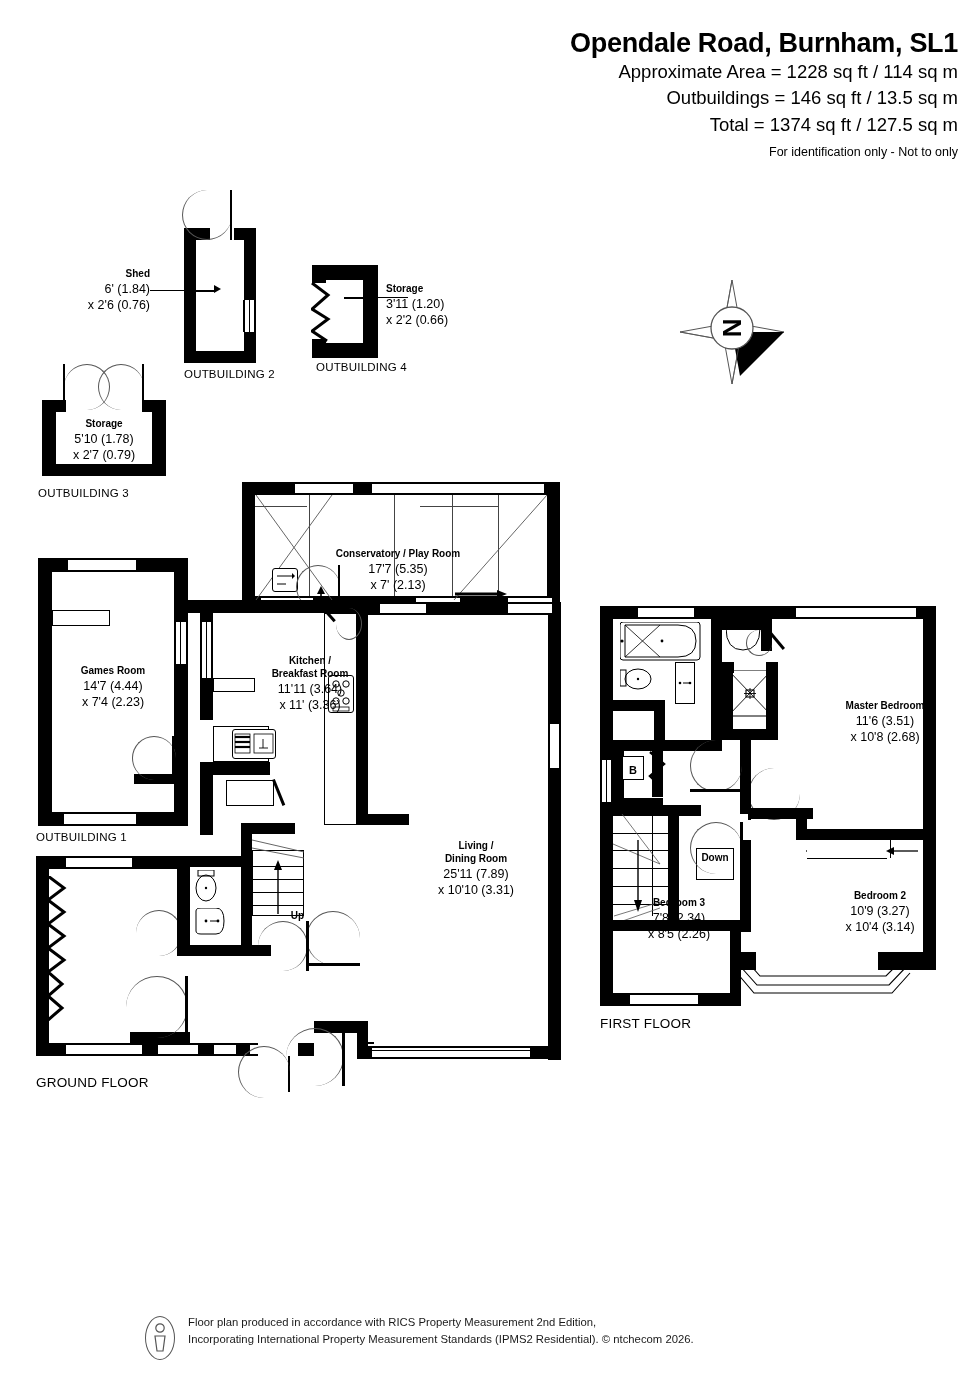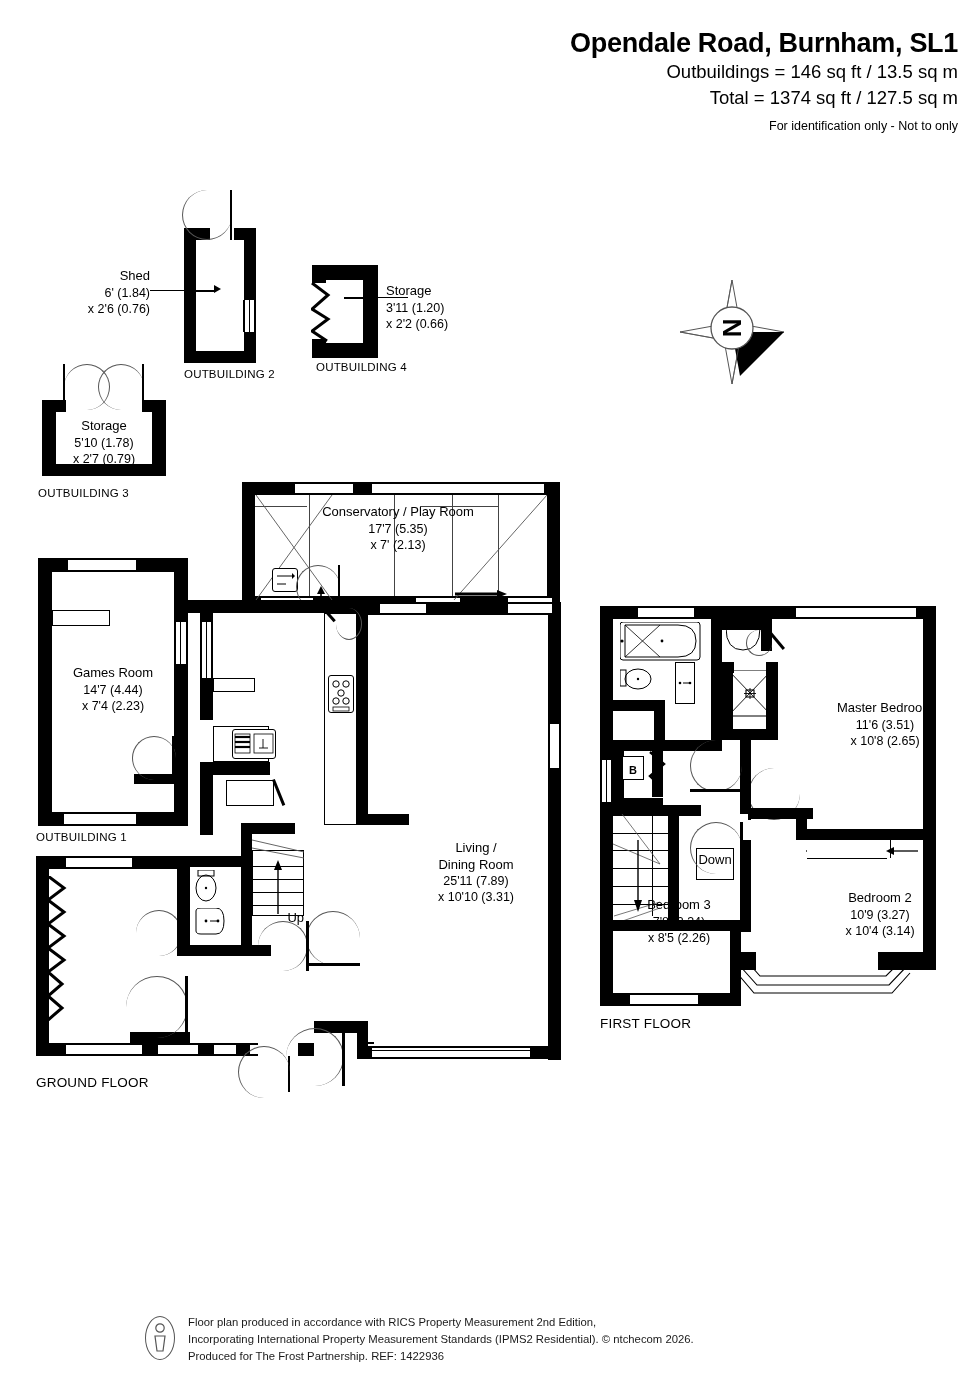--- a/index.html
+++ b/index.html
@@ -97,22 +97,22 @@
   .leaf { position: absolute; background: #000000; }
 
   
   .lbl {
     position: absolute;
     text-align: center;
     line-height: 1.28;
     white-space: nowrap;
   }
   .lbl .nm {
-    font-size: 13px;
-    font-weight: normal;
+    font-size: 10px;
+    font-weight: bold;
     display: block;
   }
   .lbl .dim {
     font-size: 12.5px;
     display: block;
   }
   .lbl.left { text-align: right; }
 
   
   .cap {
@@ -163,20 +163,21 @@
     letter-spacing: -1px;
   }
   #frost-sub { font-size: 9.3px; line-height: 1.2; margin-top: 1px; white-space: nowrap; }
   #frost-sub b { font-weight: bold; }
 </style>
 </head>
 <body>
 
 <div id="header">
   <div id="title">Opendale Road, Burnham, SL1</div>
+  <div class="area-line">Approximate Area = 1228 sq ft / 114 sq m</div>
   <div class="area-line">Outbuildings = 146 sq ft / 13.5 sq m</div>
   <div class="area-line">Total = 1374 sq ft / 127.5 sq m</div>
   <div id="disclaimer-head">For identification only - Not to only</div>
 </div>
 
 <div id="compass">
   <svg width="112" height="112" viewBox="0 0 112 112">
 
     <polygon points="56,4 64,48 108,56 64,64 56,108 48,64 4,56 48,48" fill="#ffffff" stroke="#555555" stroke-width="1"></polygon>
 
@@ -324,21 +325,21 @@
     <polygon points="42,2 52,6 42,10" fill="#000"></polygon>
   </svg>
 
   <div class="arc arc-tl" style="left:296px; top:565px; width:44px; height:44px;"></div>
   <div class="leaf" style="left:338px; top:565px; width:2px; height:44px;"></div>
   <svg style="position:absolute;left:316px;top:586px;width:10px;height:26px;">
     <line x1="5" y1="26" x2="5" y2="6" stroke="#000" stroke-width="1.6"></line>
     <polygon points="1,8 9,8 5,0" fill="#000"></polygon>
   </svg>
 
-  <div class="lbl" style="left:318px; top:504px; width:160px;">
+  <div class="lbl" style="left:318px; top:548px; width:160px;">
     <span class="nm">Conservatory / Play Room</span>
     <span class="dim">17'7 (5.35)</span>
     <span class="dim">x 7' (2.13)</span>
   </div>
 
   <div class="w" style="left:200px; top:600px; width:176px; height:13px;"></div>
   <div class="w" style="left:200px; top:600px; width:13px; height:120px;"></div>
   <div class="w" style="left:200px; top:775px; width:13px; height:60px;"></div>
   <div class="w" style="left:200px; top:762px; width:70px; height:13px;"></div>
   <div class="w" style="left:344px; top:600px; width:13px; height:60px;"></div>
@@ -370,20 +371,26 @@
     <line x1="3" y1="13" x2="18" y2="13" stroke="#000" stroke-width="2.2"></line>
     <line x1="3" y1="18" x2="18" y2="18" stroke="#000" stroke-width="2.2"></line>
     <rect x="22" y="5" width="19" height="19" fill="none" stroke="#000" stroke-width="0.8"></rect>
     <line x1="31" y1="10" x2="31" y2="19" stroke="#000" stroke-width="0.9"></line>
     <line x1="27" y1="19" x2="36" y2="19" stroke="#000" stroke-width="0.9"></line>
   </svg>
 
   <div class="arc arc-br" style="left:336px; top:608px; width:26px; height:32px;"></div>
   <div class="leaf" style="left:326px; top:610px; width:13px; height:3px; transform:rotate(48deg); transform-origin:left center;"></div>
 
+  <div class="lbl" style="left:228px; top:655px; width:164px;">
+    <span class="nm">Kitchen /</span>
+    <span class="nm">Breakfast Room</span>
+    <span class="dim">11'11 (3.64)</span>
+    <span class="dim">x 11' (3.36)</span>
+  </div>
 
   <div class="w" style="left:548px; top:602px; width:13px; height:458px;"></div>
   <div class="w" style="left:368px; top:602px; width:192px; height:13px;"></div>
   <div class="w" style="left:368px; top:1046px; width:192px; height:13px;"></div>
 
   <div class="win" style="left:380px; top:602px; width:46px; height:13px;"></div>
   <div class="win" style="left:508px; top:602px; width:44px; height:13px;"></div>
 
   <div class="winv" style="left:548px; top:724px; width:13px; height:44px;"></div>
 
@@ -605,21 +612,21 @@
     <polygon points="88,3 80,7 88,11" fill="#000"></polygon>
     <line x1="88" y1="7" x2="112" y2="7" stroke="#000" stroke-width="1.3"></line>
   </svg>
   <div class="ol" style="left:207px; top:240px; width:78px; height:18px; border:none;"></div>
   <div class="ln" style="left:207px; top:258px; width:80px; height:1px;"></div>
   <div class="ln" style="left:290px; top:240px; width:1px; height:18px;"></div>
 
   <div class="lbl" style="left:218px; top:100px; width:134px;">
     <span class="nm">Master Bedroom</span>
     <span class="dim">11'6 (3.51)</span>
-    <span class="dim">x 10'8 (2.65)</span>
+    <span class="dim">x 10'8 (2.68)</span>
   </div>
 
   <div class="w" style="left:140px; top:240px; width:11px; height:92px;"></div>
   <div class="w" style="left:130px; top:320px; width:21px; height:11px;"></div>
   <div class="w" style="left:130px; top:320px; width:11px; height:86px;"></div>
   <div class="w" style="left:278px; top:352px; width:58px; height:18px;"></div>
 
   <svg style="position:absolute;left:126px;top:352px;width:210px;height:60px;">
     <polyline points="18,6 34,24 160,24 178,6" fill="none" stroke="#000" stroke-width="1.1"></polyline>
     <polyline points="14,14 31,33 163,33 181,14" fill="none" stroke="#000" stroke-width="1.1"></polyline>
@@ -647,15 +654,14 @@
 <div id="footer">
   <div id="ipms-icon">
     <svg width="28" height="42" viewBox="0 0 28 42">
       <circle cx="14" cy="11" r="4.2" fill="none" stroke="#555" stroke-width="1.2"></circle>
       <path d="M9 19 L19 19 L17 34 L11 34 Z" fill="none" stroke="#555" stroke-width="1.2"></path>
     </svg>
   </div>
   <div id="footer-text">
     <div>Floor plan produced in accordance with RICS Property Measurement 2nd Edition,</div>
     <div>Incorporating International Property Measurement Standards (IPMS2 Residential).   © ntchecom 2026.</div>
-    <div>Produced for The Frost Partnership.   REF:  1422936</div>
   </div>
 </div>
 
 </body></html>

